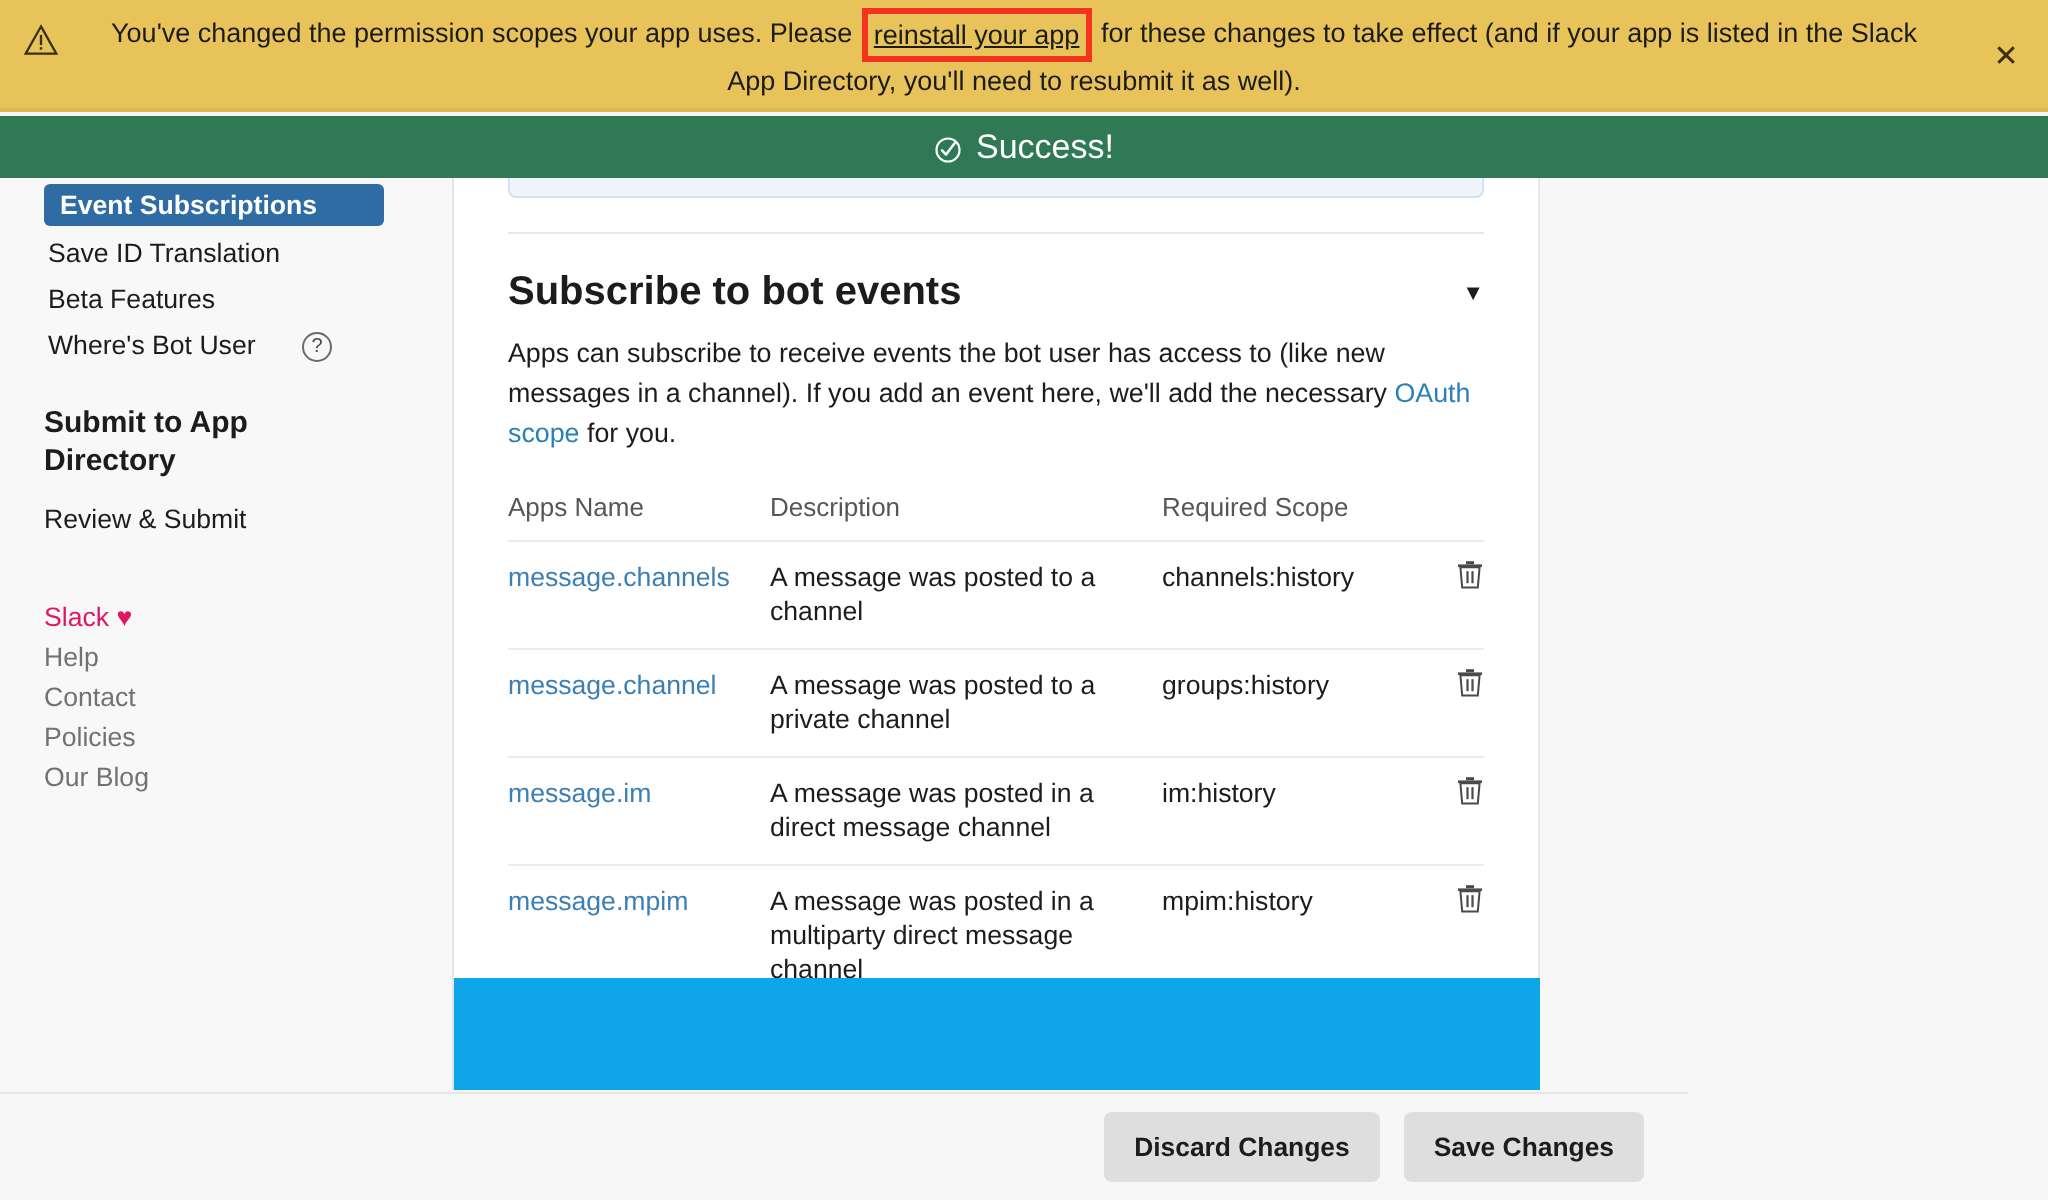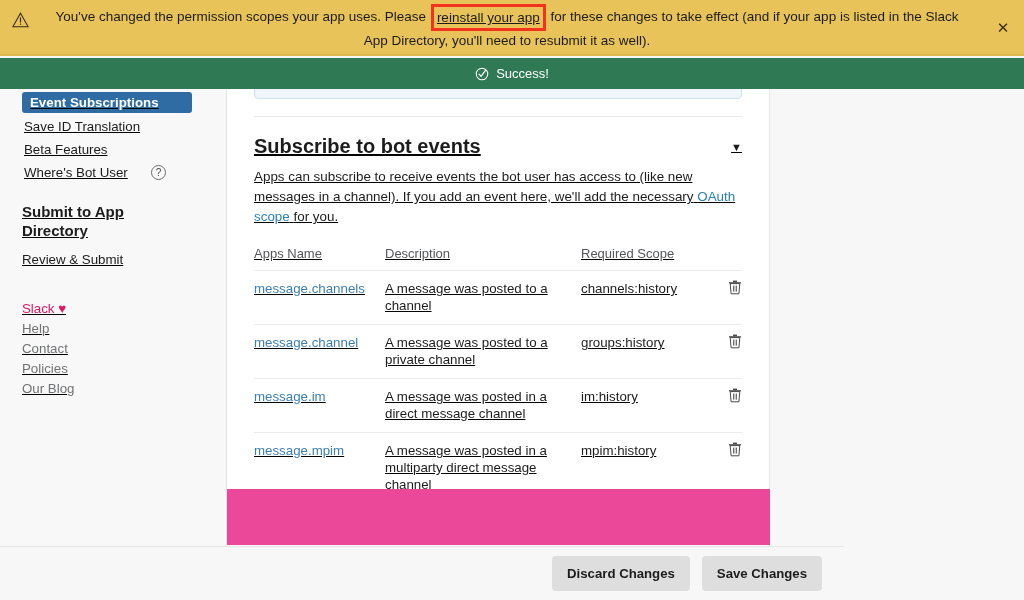--- a/index.html
+++ b/index.html
@@ -51,31 +51,30 @@
     cursor: pointer; font-weight: 500;
   }
 
   
   .success-banner {
     position: absolute; top: 58px; left: 0;
     width: 1024px; height: 31px;
     background: #2f7a54;
     display: flex; align-items: center; justify-content: center;
     gap: 7px;
-    color: #ffffff; font-size: 13px;
+    color: #ffffff; font-size: 17px;
   }
   .check-icon { width: 14px; height: 14px; display: block; }
 
   
   .body-wrap {
     position: absolute; top: 89px; left: 0;
     width: 1024px; height: 456px;
-    background: #ec4899;
+    background: #0ea5e9;
     display: flex;
-    text-decoration: underline;
   }
   .sidebar {
     width: 227px; height: 456px;
     background: #f8f8f8;
     border-right: 1px solid #e4e4e4;
     padding-top: 3px;
     position: relative;
   }
   .nav-item {
     display: flex; align-items: center;

